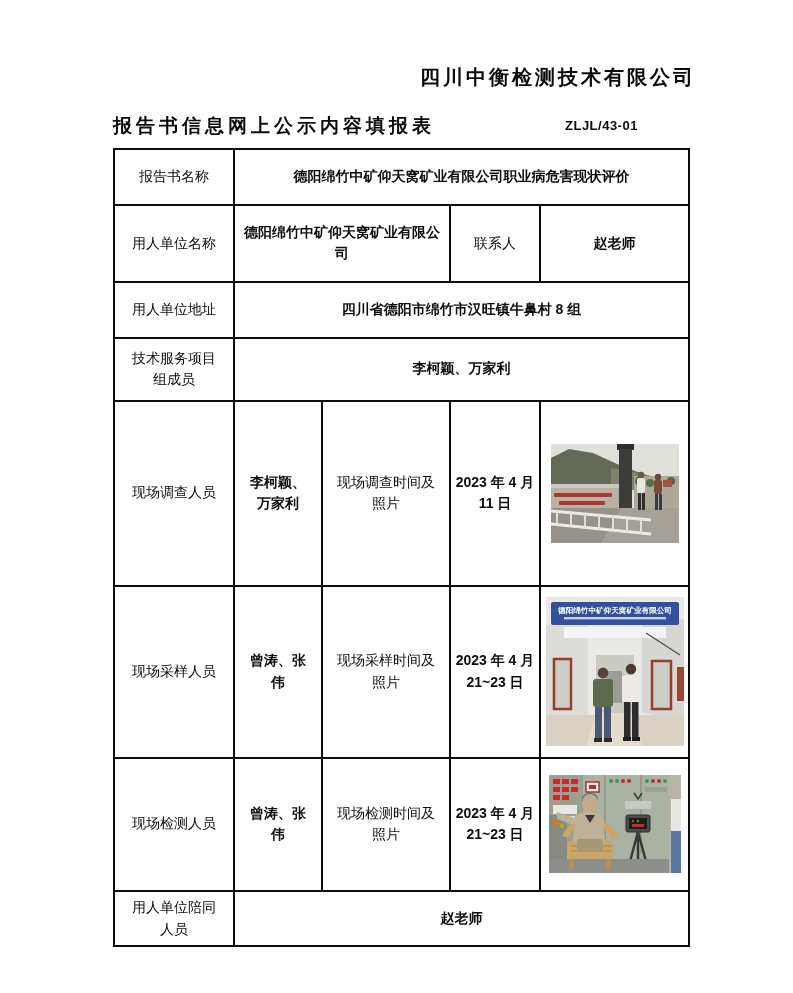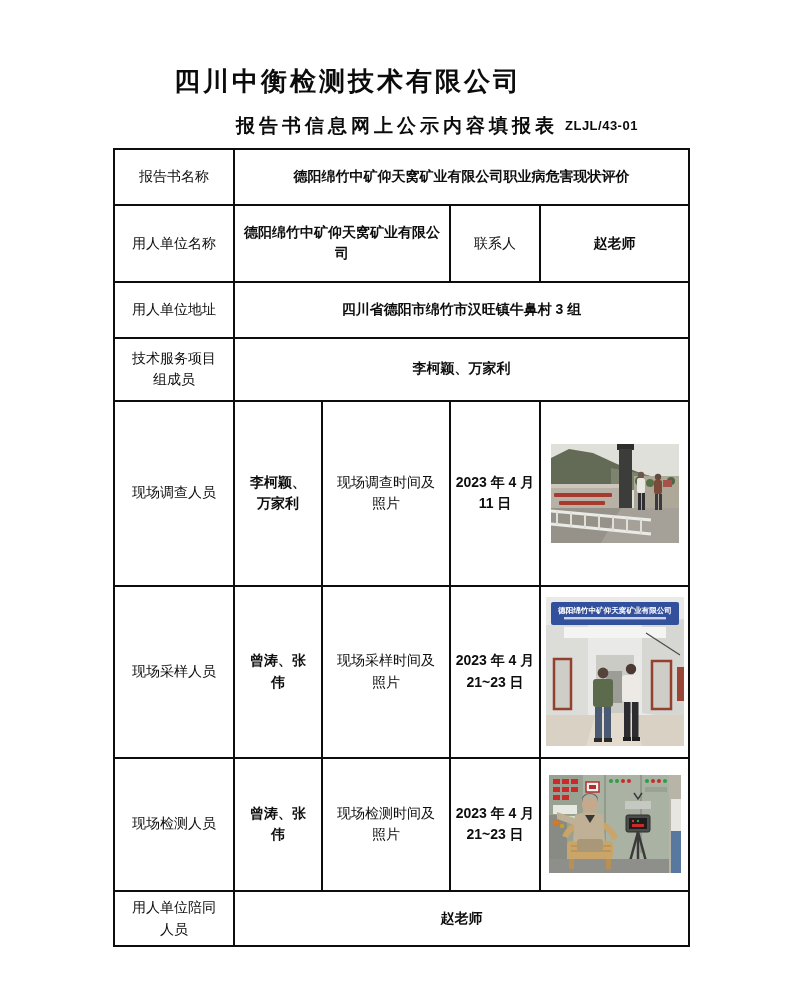--- a/index.html
+++ b/index.html
@@ -6,31 +6,31 @@
   html, body { background: #ffffff; }
   body {
     width: 793px; height: 993px;
     position: relative;
     font-family: "Liberation Sans", sans-serif;
     color: #111;
     overflow: hidden;
   }
   .doc-title {
     position: absolute; top: 64px; left: 0; width: 696px;
-    text-align: center;
-    font-size: 26px; font-weight: bold; letter-spacing: 3px;
+    text-align: right;
+    font-size: 20px; font-weight: bold; letter-spacing: 3px;
     color: #0b0b0b;
   }
   .subtitle-row {
     position: absolute; top: 113px; left: 113px; width: 575px;
     height: 28px;
   }
   .doc-subtitle {
     position: absolute; left: 0; right: 130px; top: 0;
-    text-align: right;
+    text-align: left;
     font-size: 19px; font-weight: bold; letter-spacing: 4px;
     color: #0b0b0b;
   }
   .form-code {
     position: absolute; left: 452px; top: 5px;
     font-size: 13px; font-weight: bold; letter-spacing: 0.5px;
     color: #0b0b0b;
   }
   table.main-table {
     position: absolute; left: 113px; top: 148px;
@@ -81,21 +81,21 @@
 
   <tr style="height:49px">
     <td class="lbl">用人单位名称</td>
     <td class="val" colspan="2">德阳绵竹中矿仰天窝矿业有限公司</td>
     <td class="lbl">联系人</td>
     <td class="val">赵老师</td>
   </tr>
 
   <tr style="height:47px">
     <td class="lbl">用人单位地址</td>
-    <td class="val" colspan="4">四川省德阳市绵竹市汉旺镇牛鼻村 3 组</td>
+    <td class="val" colspan="4">四川省德阳市绵竹市汉旺镇牛鼻村 8 组</td>
   </tr>
 
   <tr style="height:63px">
     <td class="lbl">技术服务项目组成员</td>
     <td class="val" colspan="4">李柯颖、万家利</td>
   </tr>
 
   <tr style="height:185px">
     <td class="lbl">现场调查人员</td>
     <td class="names">李柯颖、万家利</td>

